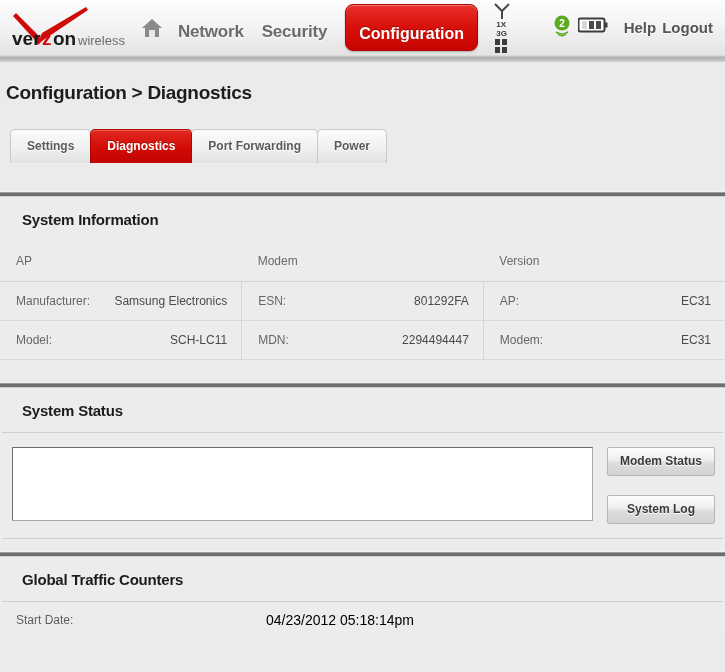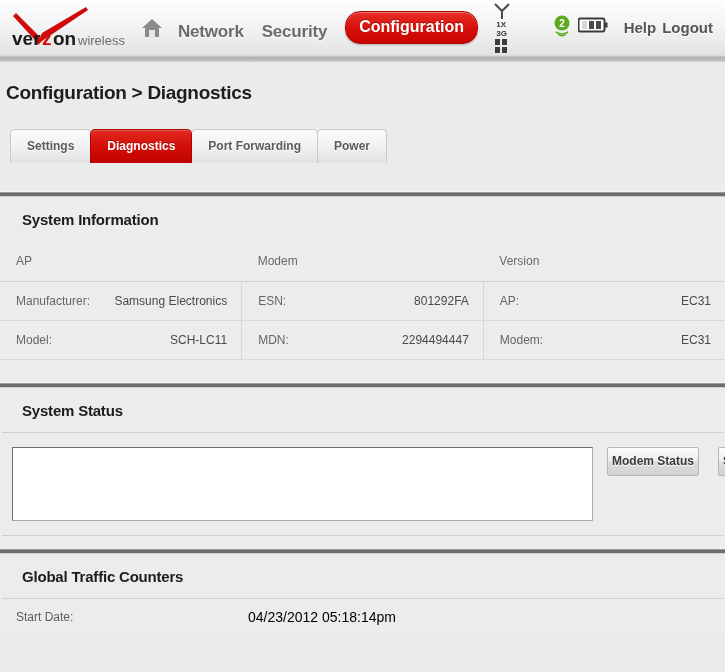--- a/index.html
+++ b/index.html
@@ -35,22 +35,22 @@
   .nav-link {
     font-size: 17px; font-weight: bold; color: #6b6b6b;
     letter-spacing: -0.2px; margin-right: 18px; white-space: nowrap;
     text-shadow: 0 1px 0 #fff;
     margin-top: 8px;
   }
   .nav-active {
     font-size: 16px; font-weight: bold; color: #ffffff;
     background: linear-gradient(to bottom, #e8302a 0%, #d80f0a 50%, #c60500 100%);
     border: 1px solid #b00500;
-    border-radius: 15px;
-    padding: 6px 13px 7px;
+    border-radius: 8px;
+    padding: 20px 13px 7px;
     box-shadow: inset 0 1px 0 rgba(255,255,255,.35), 0 1px 2px rgba(0,0,0,.25);
     text-shadow: 0 -1px 0 rgba(0,0,0,.3);
     white-space: nowrap;
   }
 
   
   .status-area { margin-left: auto; display: flex; align-items: center; gap: 0; padding-right: 4px; }
   .signal-icon { display: flex; align-items: center; margin-right: 42px; flex-direction: column; }
   .net-labels { font-size: 8px; font-weight: bold; color: #3a3a3a; line-height: 9px; margin: 0 2px; }
   .wifi-icon { margin-right: 6px; display: block; }
@@ -127,36 +127,36 @@
     border: 1px solid #a9a9a9;
     border-top-color: #6e6e6e;
     border-left-color: #6e6e6e;
     margin-right: 14px;
     resize: none;
     font-family: "Liberation Sans", sans-serif;
     font-size: 12px;
     padding: 3px;
     outline: none;
   }
-  .status-buttons { display: flex; flex-direction: row; gap: 19px; width: 108px; flex: 0 0 auto; }
+  .status-buttons { display: flex; flex-direction: column; gap: 19px; width: 108px; flex: 0 0 auto; }
   .gray-button {
     font-size: 12px; font-weight: bold; color: #3b3b3b;
     background: linear-gradient(to bottom, #fcfcfc 0%, #ededed 48%, #dedede 52%, #d2d2d2 100%);
     border: 1px solid #b6b6b6;
     border-radius: 2px;
     padding: 6px 4px 7px;
     text-align: center;
     text-shadow: 0 1px 0 #fff;
     white-space: nowrap;
     cursor: pointer;
     font-family: "Liberation Sans", sans-serif;
   }
 
   
-  .counter-row { display: flex; align-items: center; padding: 10px 0 10px 16px; }
+  .counter-row { display: flex; align-items: center; padding: 10px 0 10px 16px; gap: 18px; }
   .counter-label { font-size: 12px; color: #5f5f5f; width: 232px; flex: 0 0 auto; }
   .counter-value { font-size: 14px; color: #000000; }
 </style>
 </head>
 <body>
 
 <div class="header">
 
   <div class="logo">
     <svg width="122" height="46" viewBox="0 0 122 46">

